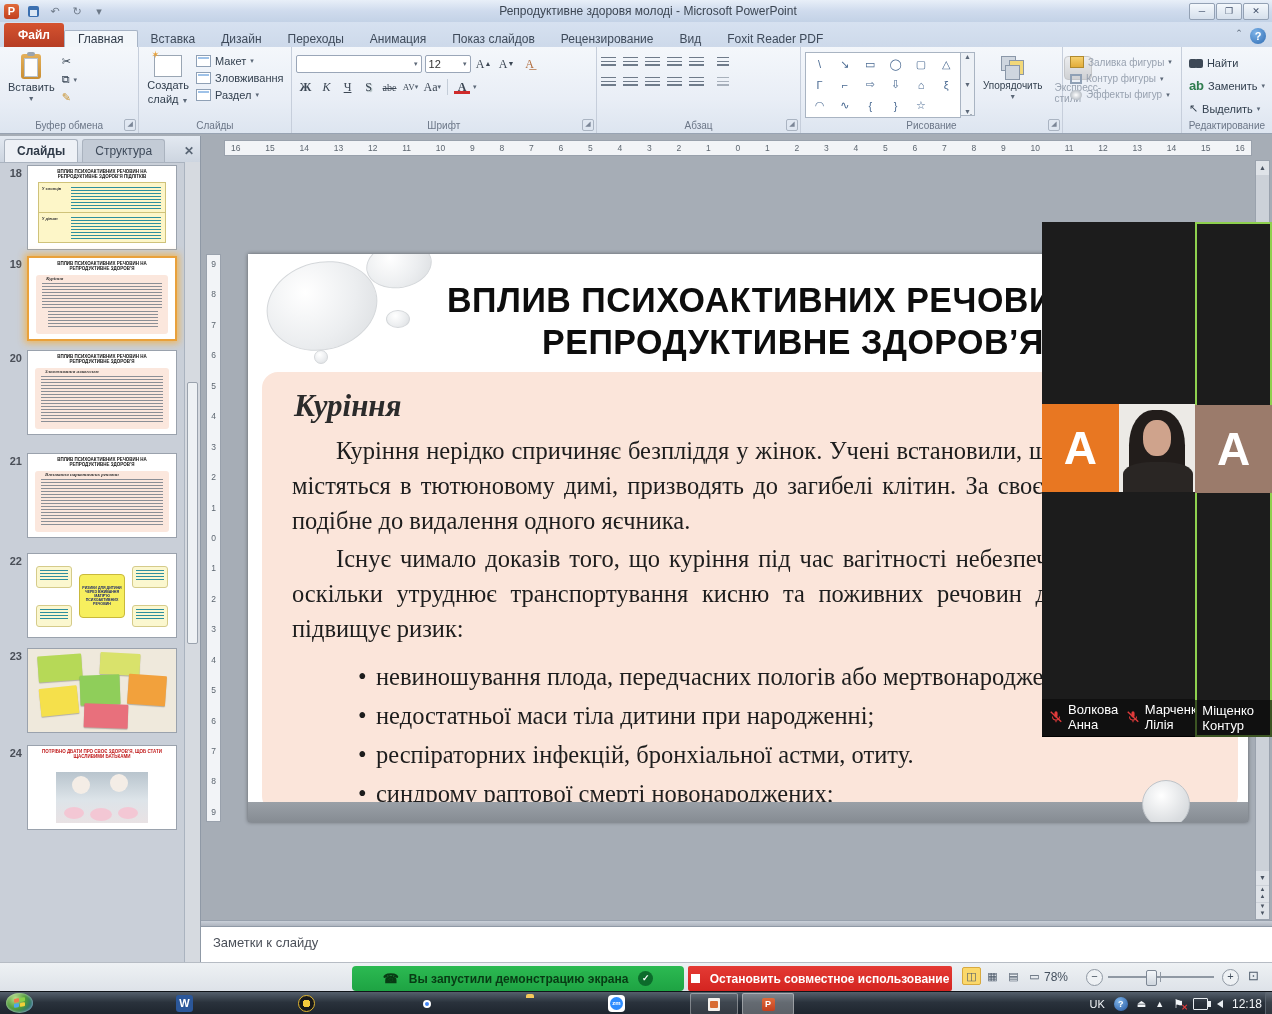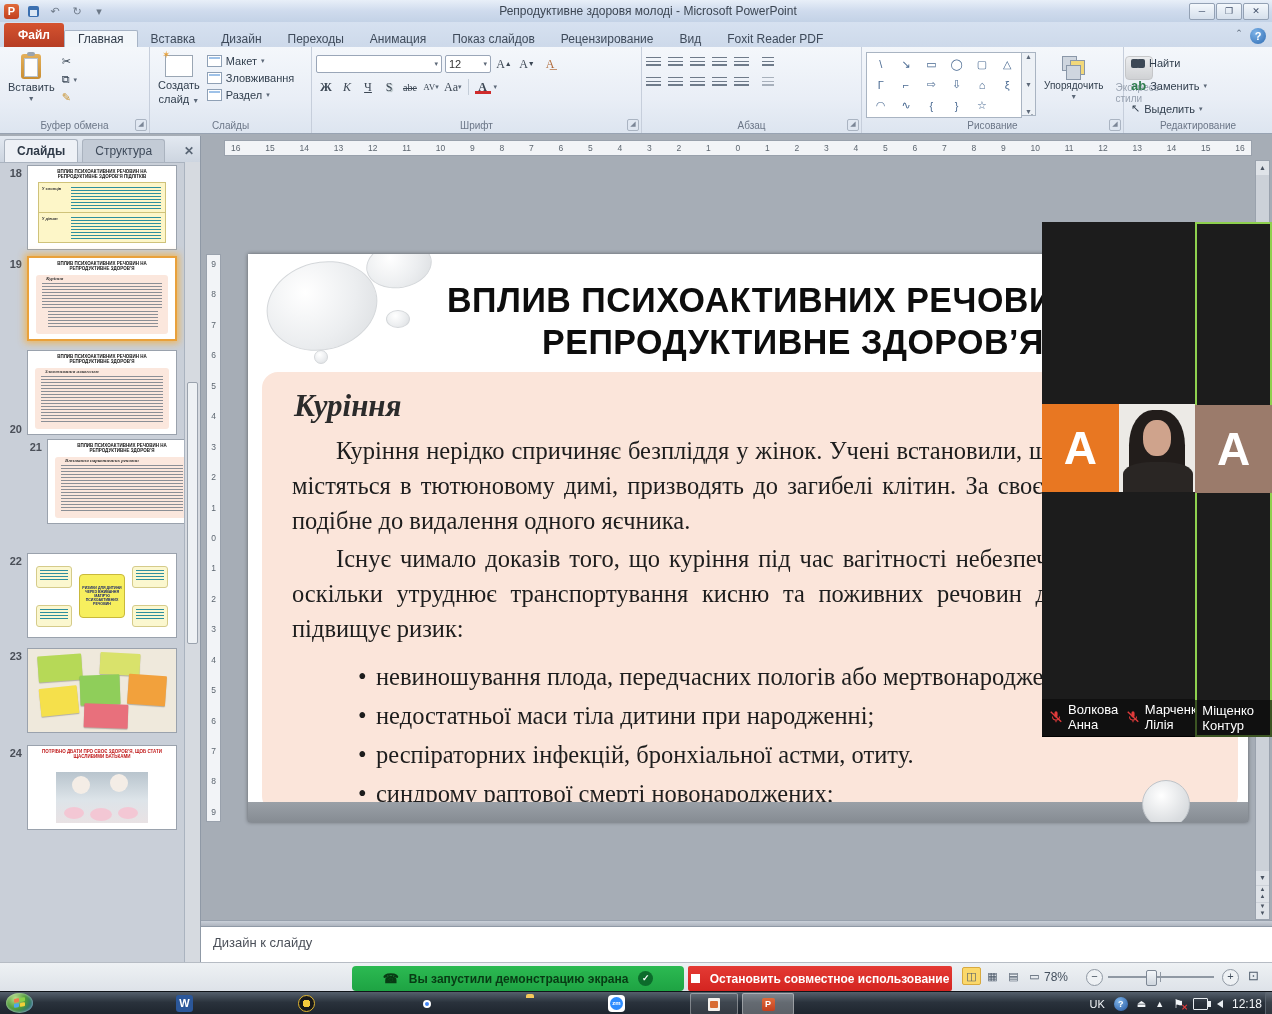--- a/index.html
+++ b/index.html
@@ -425,20 +425,39 @@
         </div>
         <div class="bigbtn gray" style="font-size:10px;">
           <span class="qstyle"></span>
           <span>Экспресс-стили</span>
         </div>
       </div>
       <div class="glabel">Рисование</div>
       <div class="dlg">◢</div>
     </div>
 
+    <div class="g" style="width:128px;">
+      <div class="smallcol" style="padding-top:5px;">
+        <span class="sbtn gray">
+            <span class="fillic"></span>
+            <span style="font-size:10px;">Заливка фигуры</span>
+            <span class="caret">▾</span>
+          </span>
+        <span class="sbtn gray">
+            <span class="outlic"></span>
+            <span style="font-size:10px;">Контур фигуры</span>
+            <span class="caret">▾</span>
+          </span>
+        <span class="sbtn gray">
+            <span class="effic"></span>
+            <span style="font-size:10px;">Эффекты фигур</span>
+            <span class="caret">▾</span>
+          </span>
+      </div>
+    </div>
 
     <div class="g edit" style="flex:1;border-right:none;">
       <div class="smallcol" style="padding-top:4px;">
         <span class="sbtn">
             <span class="binoc"></span>
             <span>Найти</span>
           </span>
         <span class="sbtn">
             <span class="repl">ab</span>
             <span>Заменить</span>
@@ -485,32 +504,32 @@
         <div class="thumb sel">
           <div class="mtitle">ВПЛИВ ПСИХОАКТИВНИХ РЕЧОВИН НА РЕПРОДУКТИВНЕ ЗДОРОВ’Я</div>
           <div class="pinkbox" style="top:17px;">
             <div class="msub">Куріння</div>
             <div class="bars" style="margin:2px 6px 0 6px;height:26px;"></div>
             <div class="bars" style="margin:2px 10px 4px 12px;height:18px;"></div>
           </div>
         </div>
       </div>
 
-      <div class="thumbrow" style="top:214px;align-items:flex-end;">
+      <div class="thumbrow" style="top:214px;">
         <span class="tnum">20</span>
         <div class="thumb">
           <div class="mtitle">ВПЛИВ ПСИХОАКТИВНИХ РЕЧОВИН НА РЕПРОДУКТИВНЕ ЗДОРОВ’Я</div>
           <div class="pinkbox" style="top:17px;">
             <div class="msub">Зловживання алкоголем</div>
             <div class="bars" style="margin:2px 6px 4px 6px;height:48px;"></div>
           </div>
         </div>
       </div>
 
-      <div class="thumbrow" style="top:303px;padding-left:20px;">
+      <div class="thumbrow" style="top:317px;">
         <span class="tnum">21</span>
         <div class="thumb">
           <div class="mtitle">ВПЛИВ ПСИХОАКТИВНИХ РЕЧОВИН НА РЕПРОДУКТИВНЕ ЗДОРОВ’Я</div>
           <div class="pinkbox" style="top:17px;">
             <div class="msub">Вживання наркотичних речовин</div>
             <div class="bars" style="margin:2px 6px 4px 6px;height:48px;"></div>
           </div>
         </div>
       </div>
 
@@ -655,21 +674,21 @@
 
       <div class="wscroll">
         <span class="sarr up">▲</span>
         <span class="sarr dn">▼</span>
         <span class="pg pgu">▲<br>▲</span>
         <span class="pg pgd">▼<br>▼</span>
       </div>
 
       <div class="splitter"></div>
       <div class="notes">
-        <span>Дизайн к слайду</span>
+        <span>Заметки к слайду</span>
       </div>
     </div>
   </div>
 
   <div class="statusbar">
     <div class="views">
       <span class="vbtn on">◫</span>
       <span class="vbtn">▦</span>
       <span class="vbtn">▤</span>
       <span class="vbtn">▭</span>

